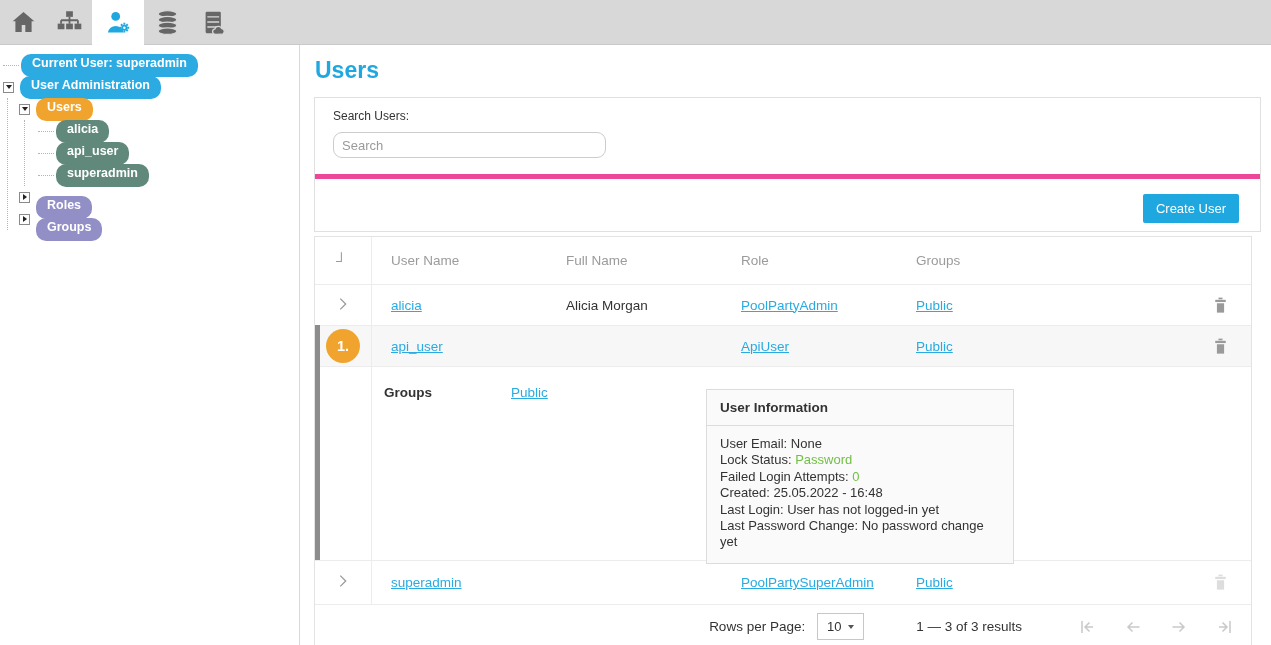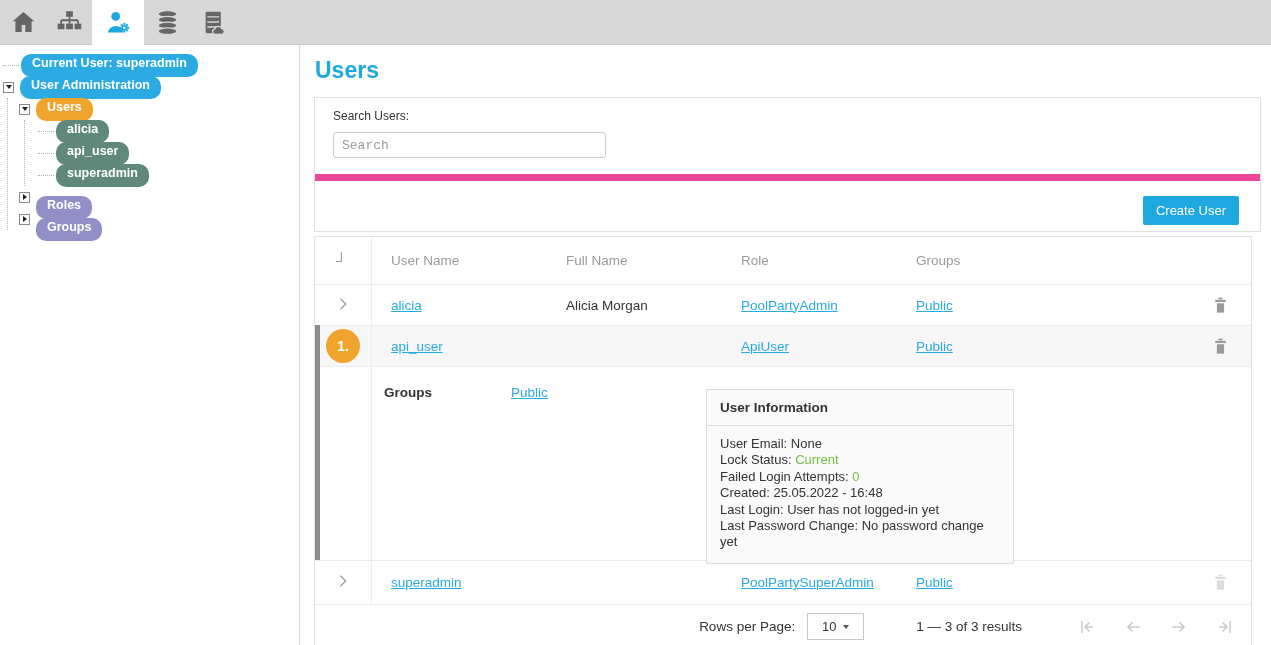--- a/index.html
+++ b/index.html
@@ -31,24 +31,24 @@
   .pill{display:inline-block;padding:2px 11px 7px;border-radius:10px;white-space:nowrap;cursor:pointer;}
   .pill.blue{background:var(--pill-blue);} .pill.orange{background:var(--pill-orange);}
   .pill.teal{background:var(--pill-teal);} .pill.purple{background:var(--pill-purple);margin-top:20px;}
   .t-group1{margin-left:7px;border-left:1px dotted #b5b5b5;padding-left:8px;}
   .t-group2{margin-left:8px;border-left:1px dotted #b5b5b5;padding-left:10px;}
   
   .page-title{color:var(--accent);font-size:23px;font-weight:bold;margin:12px 0 13px 15px;}
   .panel{margin-left:14px;width:947px;border:1px solid #e0e0e0;background:#fff;}
   .search-sec{padding:11px 18px 16px;}
   .search-label{font-size:12px;color:#333;margin-bottom:9px;}
-  .search-input{width:273px;height:26px;border:1px solid #ccc;border-radius:3px;padding:0 8px;
-    font-size:13px;font-family:Liberation Mono, monospace;color:#333;outline:none;}
+  .search-input{width:273px;height:26px;border:1px solid #ccc;border-radius:9px;padding:0 8px;
+    font-size:13px;font-family:Liberation Sans, sans-serif;color:#333;outline:none;}
   .search-input::placeholder{color:#9a9a9a;}
-  .btn-sec{border-top:7px solid #ec4899;height:57px;position:relative;}
+  .btn-sec{border-top:5px solid #ec4899;height:57px;position:relative;}
   .create-btn{position:absolute;right:21px;top:15px;background:var(--accent);color:#fff;border:none;
     font-size:13px;font-family:inherit;padding:7px 13px;border-radius:2px;cursor:pointer;}
   
   .tablebox{margin:4px 0 0 14px;width:938px;border:1px solid #e3e3e3;background:#fff;}
   .trow{display:flex;align-items:center;}
   .c-expand{width:57px;flex:none;align-self:stretch;display:flex;align-items:center;justify-content:center;border-right:1px solid #ececec;}
   .c-user,.c-full,.c-role{width:175px;flex:none;padding-left:19px;}
   .c-groups{flex:1;padding-left:19px;}
   .c-actions{width:62px;flex:none;display:flex;align-items:center;justify-content:center;}
   .thead{height:47px;color:#9b9b9b;font-size:13.5px;}
@@ -67,21 +67,21 @@
   .expanded{height:194px;border-top:1px solid #ececec;display:flex;position:relative;background:#fff;}
   .exp-content{flex:1;position:relative;padding:18px 0 0 12px;display:flex;}
   .grp-label{font-weight:bold;font-size:13.5px;color:#333;width:127px;flex:none;}
   .info-panel{position:absolute;left:334px;top:22px;width:308px;border:1px solid #dcdcdc;background:#fafafa;}
   .info-title{font-weight:bold;font-size:13.5px;color:#333;padding:10px 13px;border-bottom:1px solid #dcdcdc;}
   .info-body{padding:10px 13px 12px;font-size:13px;color:#333;line-height:16.4px;}
   .green{color:var(--green);}
   
   .tfoot{height:44px;border-top:1px solid #ececec;display:flex;align-items:center;justify-content:flex-end;
     font-size:13.5px;color:#333;padding-right:16px;}
-  .rpp-select{margin-left:12px;width:57px;height:27px;border:1px solid #c7c7c7;display:flex;align-items:center;
+  .rpp-select{margin-left:12px;width:47px;height:27px;border:1px solid #c7c7c7;display:flex;align-items:center;
     justify-content:center;gap:7px;font-size:13px;cursor:pointer;background:#fff;}
   .rpp-caret{width:0;height:0;border-left:3.5px solid transparent;border-right:3.5px solid transparent;border-top:4.5px solid #555;}
   .results{margin-left:52px;}
   .pager{margin-left:55px;display:flex;gap:26px;}
   .pg-btn{background:none;border:none;cursor:pointer;display:flex;padding:0;}
   .pg-btn svg{width:20px;height:20px;stroke:#c9c9c9;stroke-width:1.5;fill:none;}
 </style>
 </head>
 <body>
 
@@ -254,21 +254,21 @@
 
         <div class="expanded">
           <div class="c-expand"></div>
           <div class="exp-content">
             <span class="grp-label">Groups</span>
             <a class="link">Public</a>
             <div class="info-panel">
               <div class="info-title">User Information</div>
               <div class="info-body">
                 <div><span>User Email:</span> <span>None</span></div>
-                <div><span>Lock Status:</span> <span class="green">Current</span></div>
+                <div><span>Lock Status:</span> <span class="green">Password</span></div>
                 <div><span>Failed Login Attempts:</span> <span class="green">0</span></div>
                 <div><span>Created:</span> <span>25.05.2022 - 16:48</span></div>
                 <div><span>Last Login:</span> <span>User has not logged-in yet</span></div>
                 <div><span>Last Password Change:</span> <span>No password change yet</span></div>
               </div>
             </div>
           </div>
         </div>
       </div>
 

